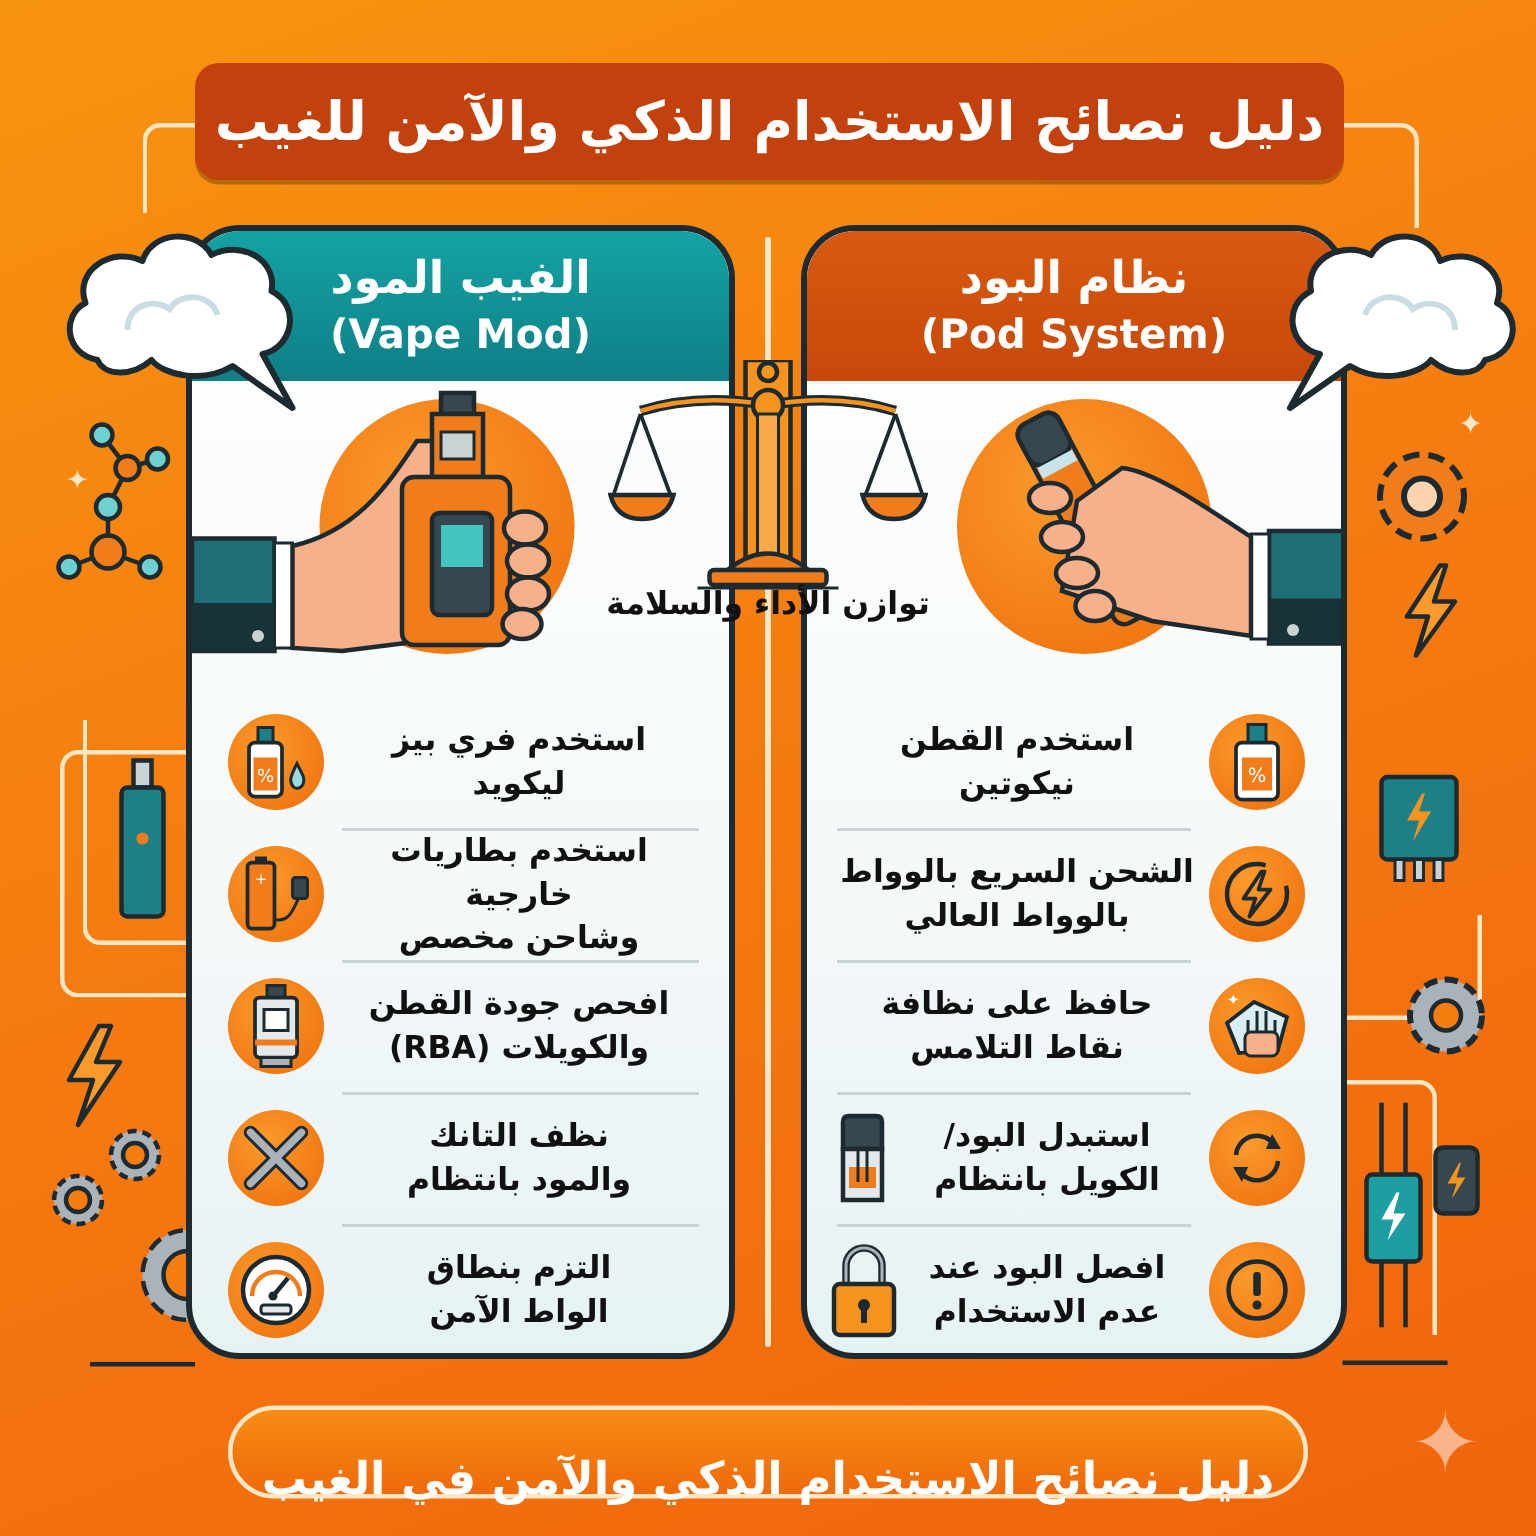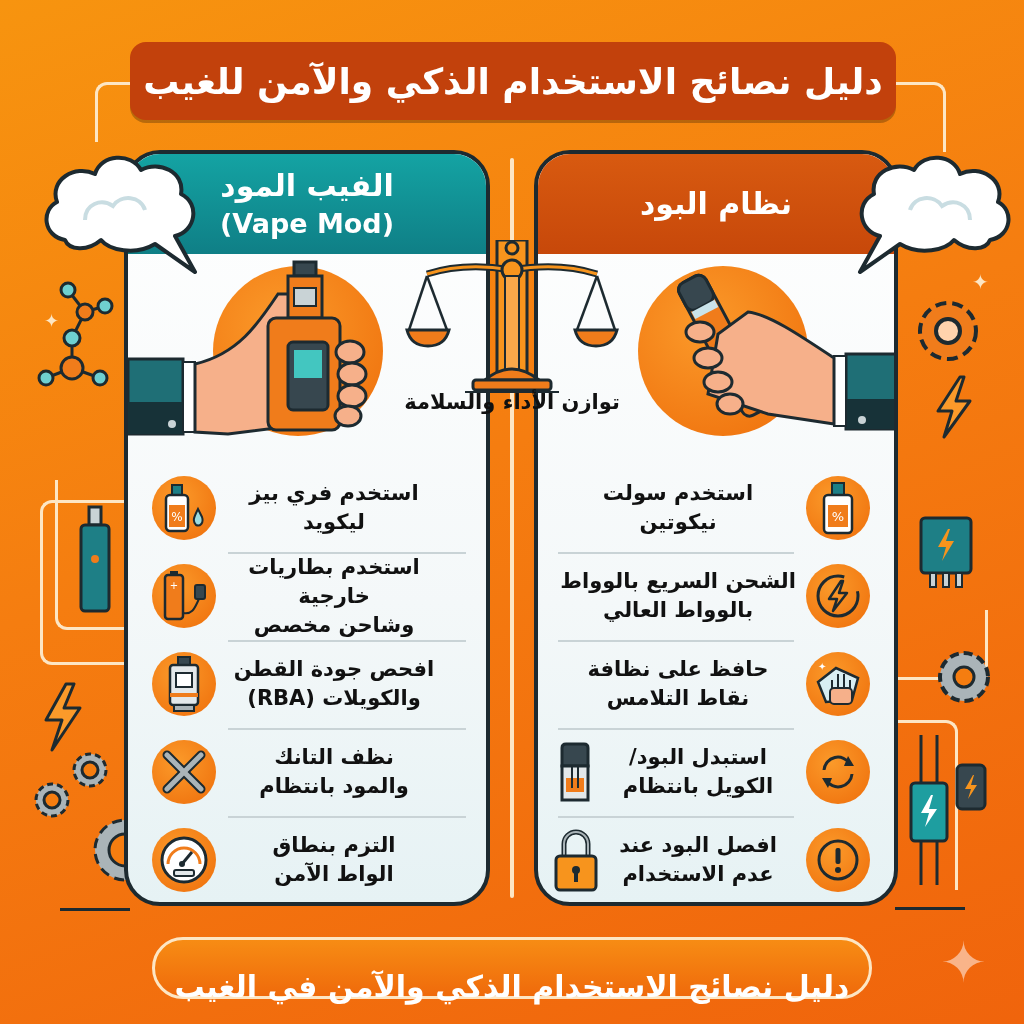--- a/index.html
+++ b/index.html
@@ -66,21 +66,21 @@
     top: 12px;
   }
   .card.left .tip-icon  { left: 24px; }
   .card.right .tip-icon { right: 24px; }
   .tip-text {
     position: absolute; top: 12px; width: 240px; height: 64px;
     direction: rtl; font-size: 21px; font-weight: bold; color: #111;
     display: flex; flex-direction: column; justify-content: center; text-align: center;
     line-height: 29px;
   }
-  .card.left .tip-text  { left: 86px; }
+  .card.left .tip-text  { left: 98px; }
   .card.right .tip-text { left: 20px; }
 
   
   .channel-line {
     position: absolute; left: 510px; top: 158px; width: 4px; background: #fde6c4; border-radius: 2px;
   }
 
   
   .scale { position: absolute; left: 405px; top: 240px; width: 214px; height: 160px; }
   .scale-caption {
@@ -291,20 +291,21 @@
         <span>التزم بنطاق</span>
         <span>الواط الآمن</span>
       </div>
     </div>
   </div>
 </div>
 
 <div class="card right">
   <div class="card-head">
     <div class="ar">نظام البود</div>
+    <div class="en">(Pod System)</div>
   </div>
 
   <div class="hero" style="left:100px;top:112px;"></div>
   <svg class="abs" style="left:110px;top:100px;" width="250" height="190" viewBox="0 0 250 190">
     <rect x="198" y="100" width="52" height="75" fill="#1f6f76" stroke="#1d2a30" stroke-width="3"></rect>
     <rect x="198" y="145" width="52" height="30" fill="#173238"></rect>
     <circle cx="214" cy="166" r="4" fill="#c9d3d6"></circle>
     <rect x="186" y="102" width="12" height="70" fill="#fff" stroke="#1d2a30" stroke-width="2"></rect>
     <g transform="rotate(-28 90 90)">
       <rect x="62" y="10" width="30" height="150" rx="8" fill="#f07c1b" stroke="#1d2a30" stroke-width="3"></rect>
@@ -324,21 +325,21 @@
     <div class="tip">
       <div class="tip-icon">
         <svg width="40" height="54" viewBox="0 0 40 54">
             <rect x="14" y="2" width="12" height="12" fill="#1e7f86" stroke="#1d2a30" stroke-width="2"></rect>
             <rect x="6" y="14" width="28" height="38" rx="4" fill="#fff" stroke="#1d2a30" stroke-width="2.5"></rect>
             <rect x="10" y="24" width="20" height="22" fill="#f07c1b"></rect>
             <text x="20" y="40" font-size="13" text-anchor="middle" fill="#fff" font-family="DejaVu Sans, sans-serif">%</text>
           </svg>
       </div>
       <div class="tip-text">
-        <span>استخدم سولت</span>
+        <span>استخدم القطن</span>
         <span>نيكوتين</span>
       </div>
     </div>
     <div class="tip">
       <div class="tip-icon">
         <svg width="50" height="50" viewBox="0 0 50 50">
             <circle cx="25" cy="25" r="20" fill="none" stroke="#1d2a30" stroke-width="3" stroke-dasharray="100 20"></circle>
             <polygon points="28,10 16,28 24,28 20,40 34,22 26,22 30,10" fill="none" stroke="#1d2a30" stroke-width="2.5" stroke-linejoin="round"></polygon>
           </svg>
       </div>

